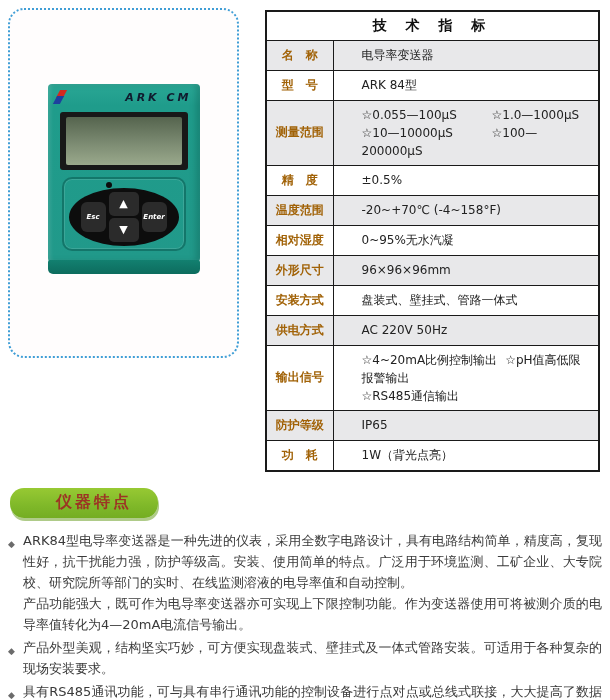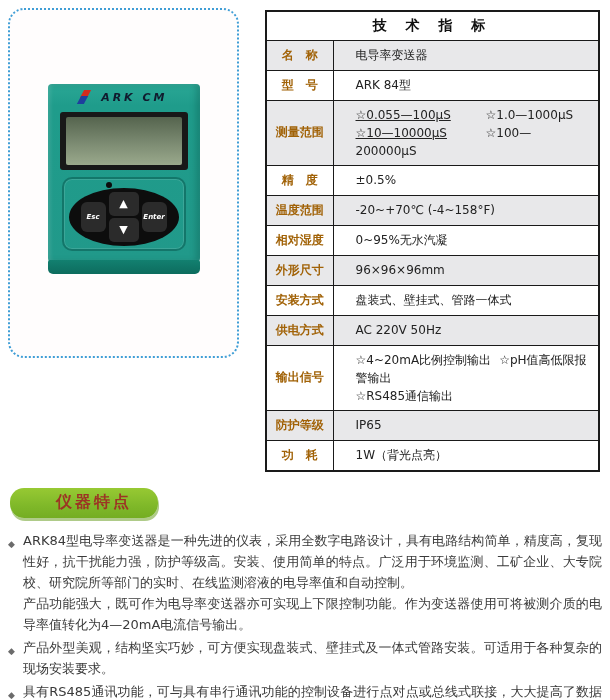--- a/index.html
+++ b/index.html
@@ -18,21 +18,21 @@
     width:231px; height:350px; flex:0 0 auto;
     border:2px dotted #3f9ed6; border-radius:16px;
     background:#fffdfd; position:relative;
   }
   .device {
     width:152px; margin:74px auto 0; position:relative;
     background:linear-gradient(180deg,#2aa795 0%,#1f9c8b 12%,#21998a 100%);
     border-radius:4px; height:178px;
     box-shadow:inset -4px 0 6px rgba(0,60,50,.25), inset 2px 0 4px rgba(255,255,255,.15);
   }
-  .device-head { height:26px; display:flex; align-items:center; padding:0 24px; position:relative; }
+  .device-head { height:26px; display:flex; align-items:center; padding:0 0; position:relative; }
   .logo-icon { position:relative; width:16px; height:14px; margin-left:6px; }
   .logo-icon .stripe-red {
     position:absolute; left:4px; top:0; width:7px; height:8px;
     background:#d42a1e; transform:skewX(-28deg);
   }
   .logo-icon .stripe-blue {
     position:absolute; left:1px; top:6px; width:7px; height:8px;
     background:#1e3f9e; transform:skewX(-28deg);
   }
   .brand-text {
@@ -85,23 +85,23 @@
   table.spec th {
     border:1px solid #1a1a1a; height:29px;
     font-size:14px; font-weight:bold; letter-spacing:7px; color:#111;
   }
   table.spec td { border:1px solid #1a1a1a; }
   table.spec tbody tr:nth-child(odd) { background:#e8e8ea; }
   td.label {
     width:67px; text-align:center; font-weight:bold;
     padding:6px 3px; color:#a16207;
   }
-  td.value { padding:5px 6px 5px 22px; line-height:18px; }
+  td.value { padding:5px 6px 5px 28px; line-height:18px; }
   .vline .item { margin-right:12px; }
-  table.spec tbody tr:nth-child(3) .item:first-child { display:inline-block; min-width:118px;text-decoration:underline; }
+  table.spec tbody tr:nth-child(3) .item:first-child { display:inline-block; min-width:118px; }
   table.spec tbody tr:nth-child(10) .item { margin-right:8px; }
 
   
   .badge {
     display:inline-block; margin:18px 0 8px 2px;
     min-width:148px; text-align:right;
     padding:4px 26px 5px;
     background:linear-gradient(180deg,#97c933 0%,#7fb829 60%,#74ad22 100%);
     border-radius:14px;
     box-shadow:1px 3px 0 rgba(110,160,40,.55);

